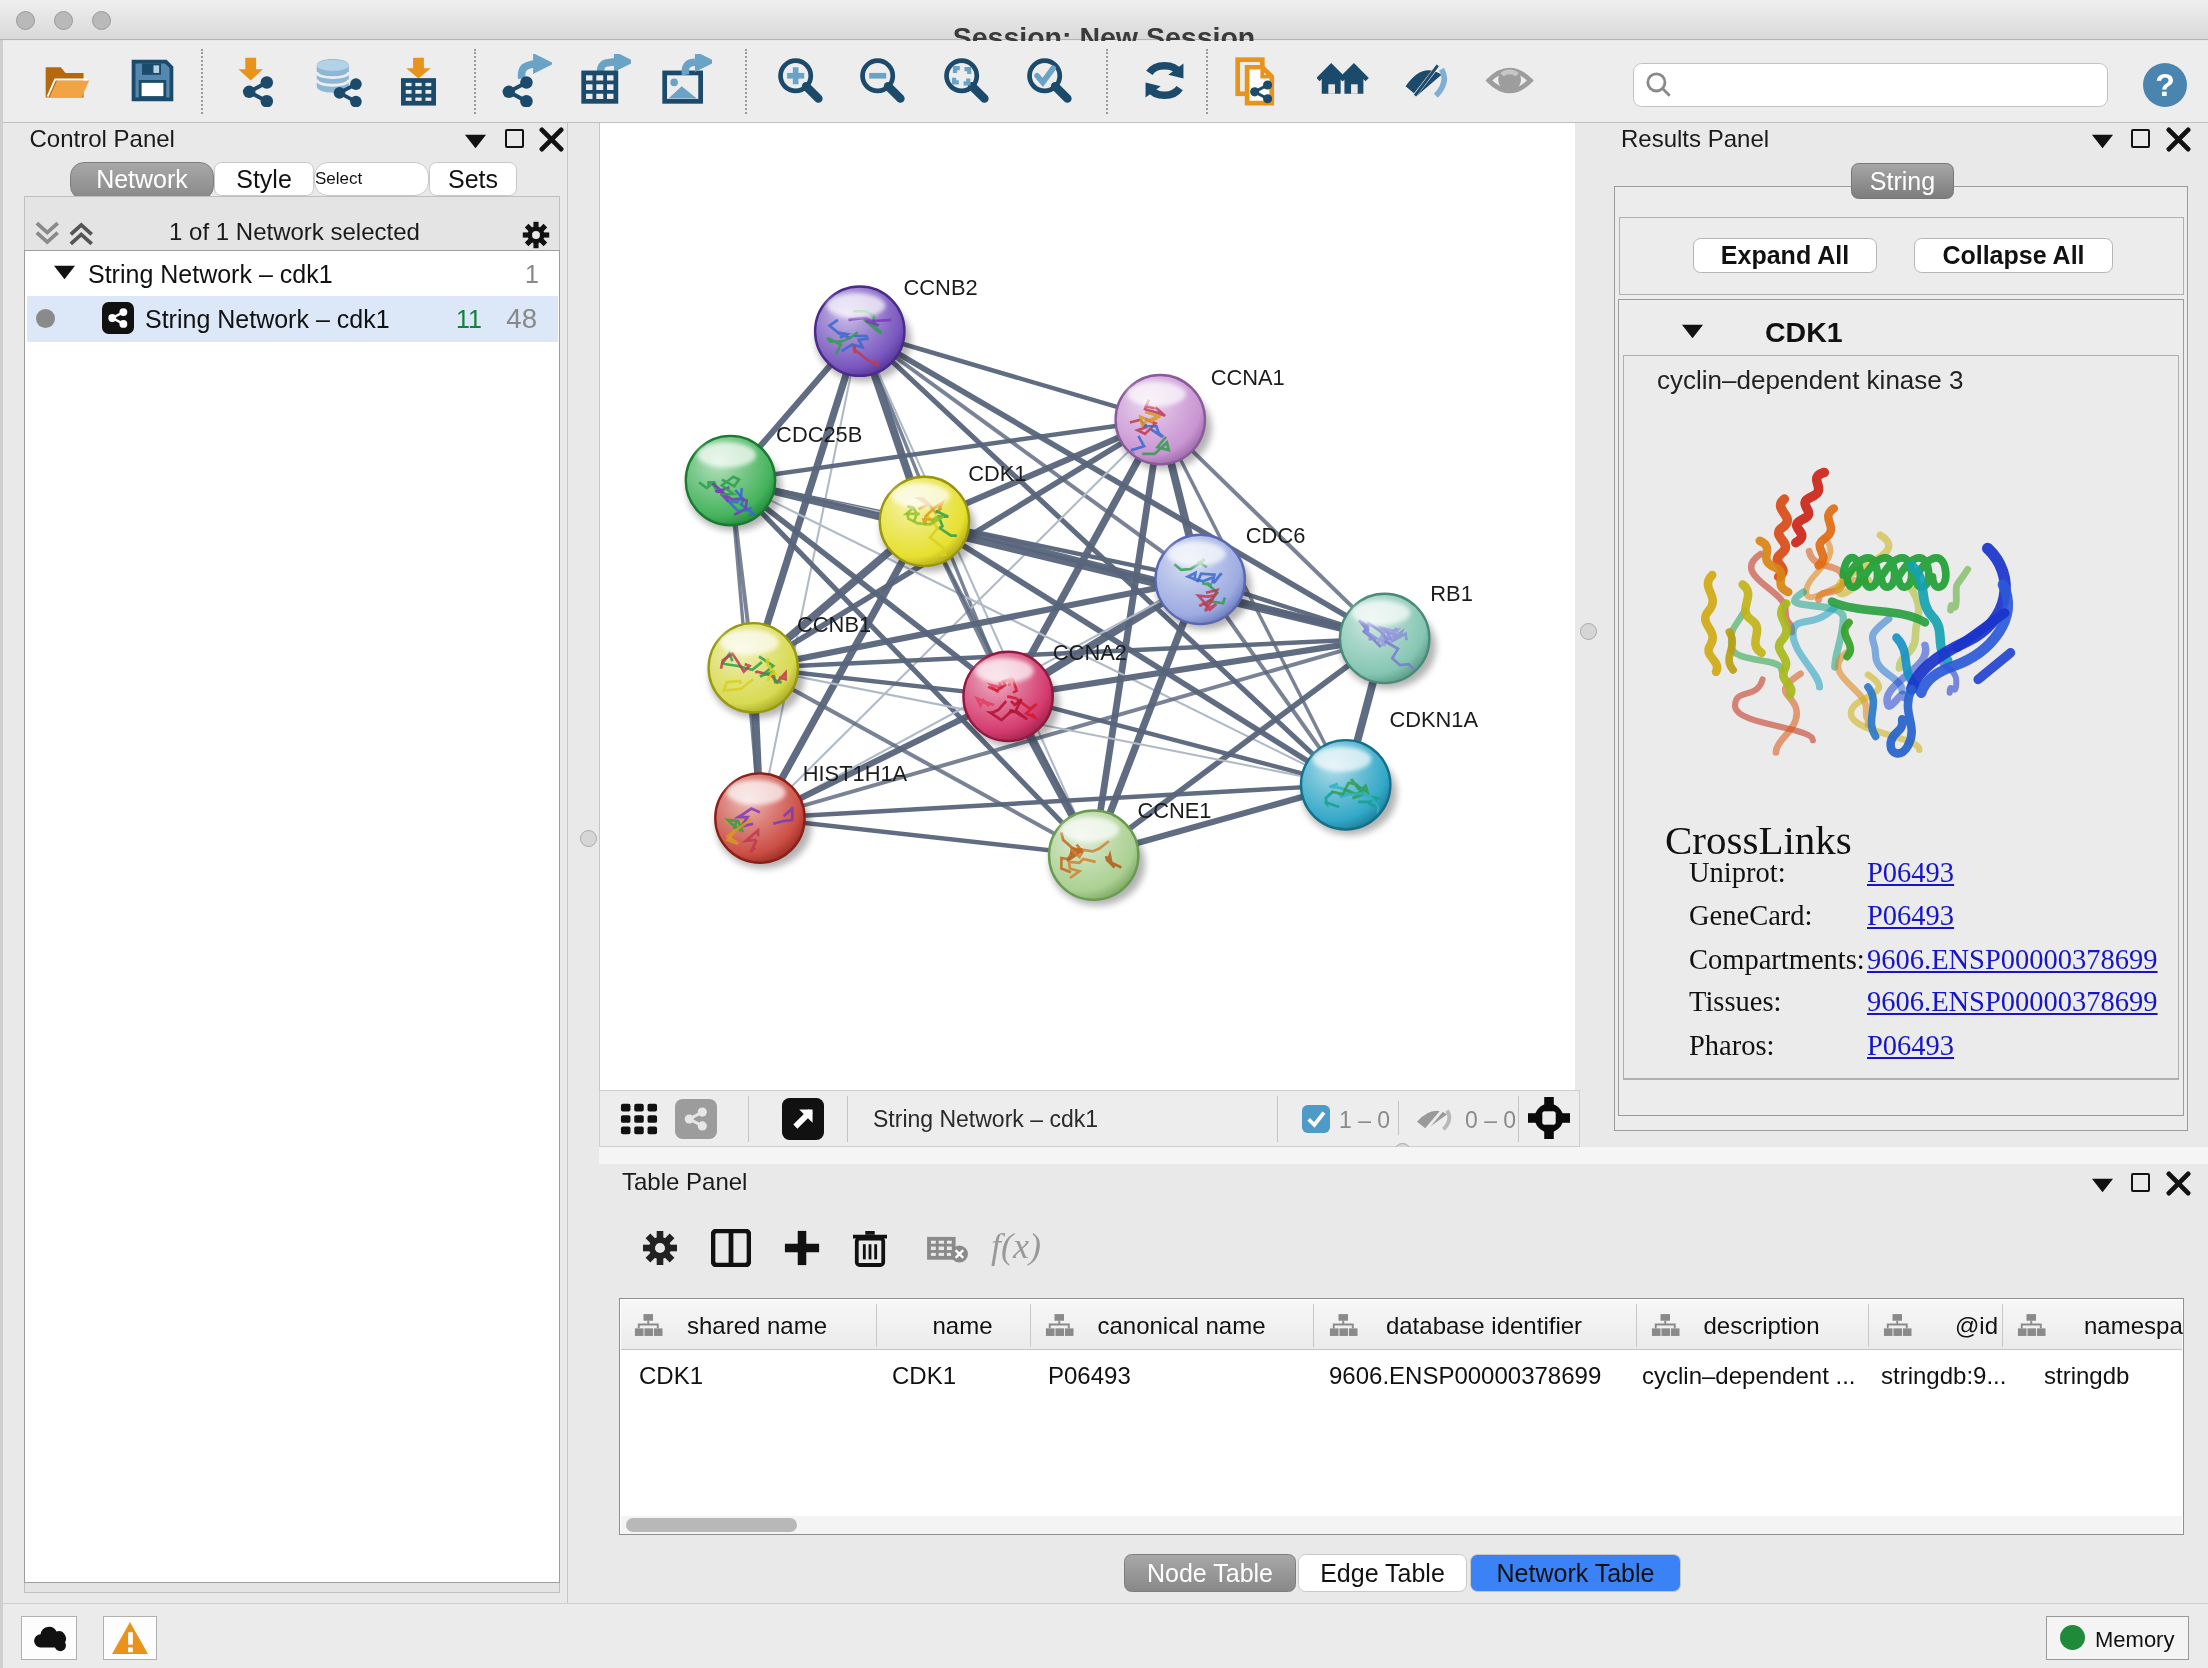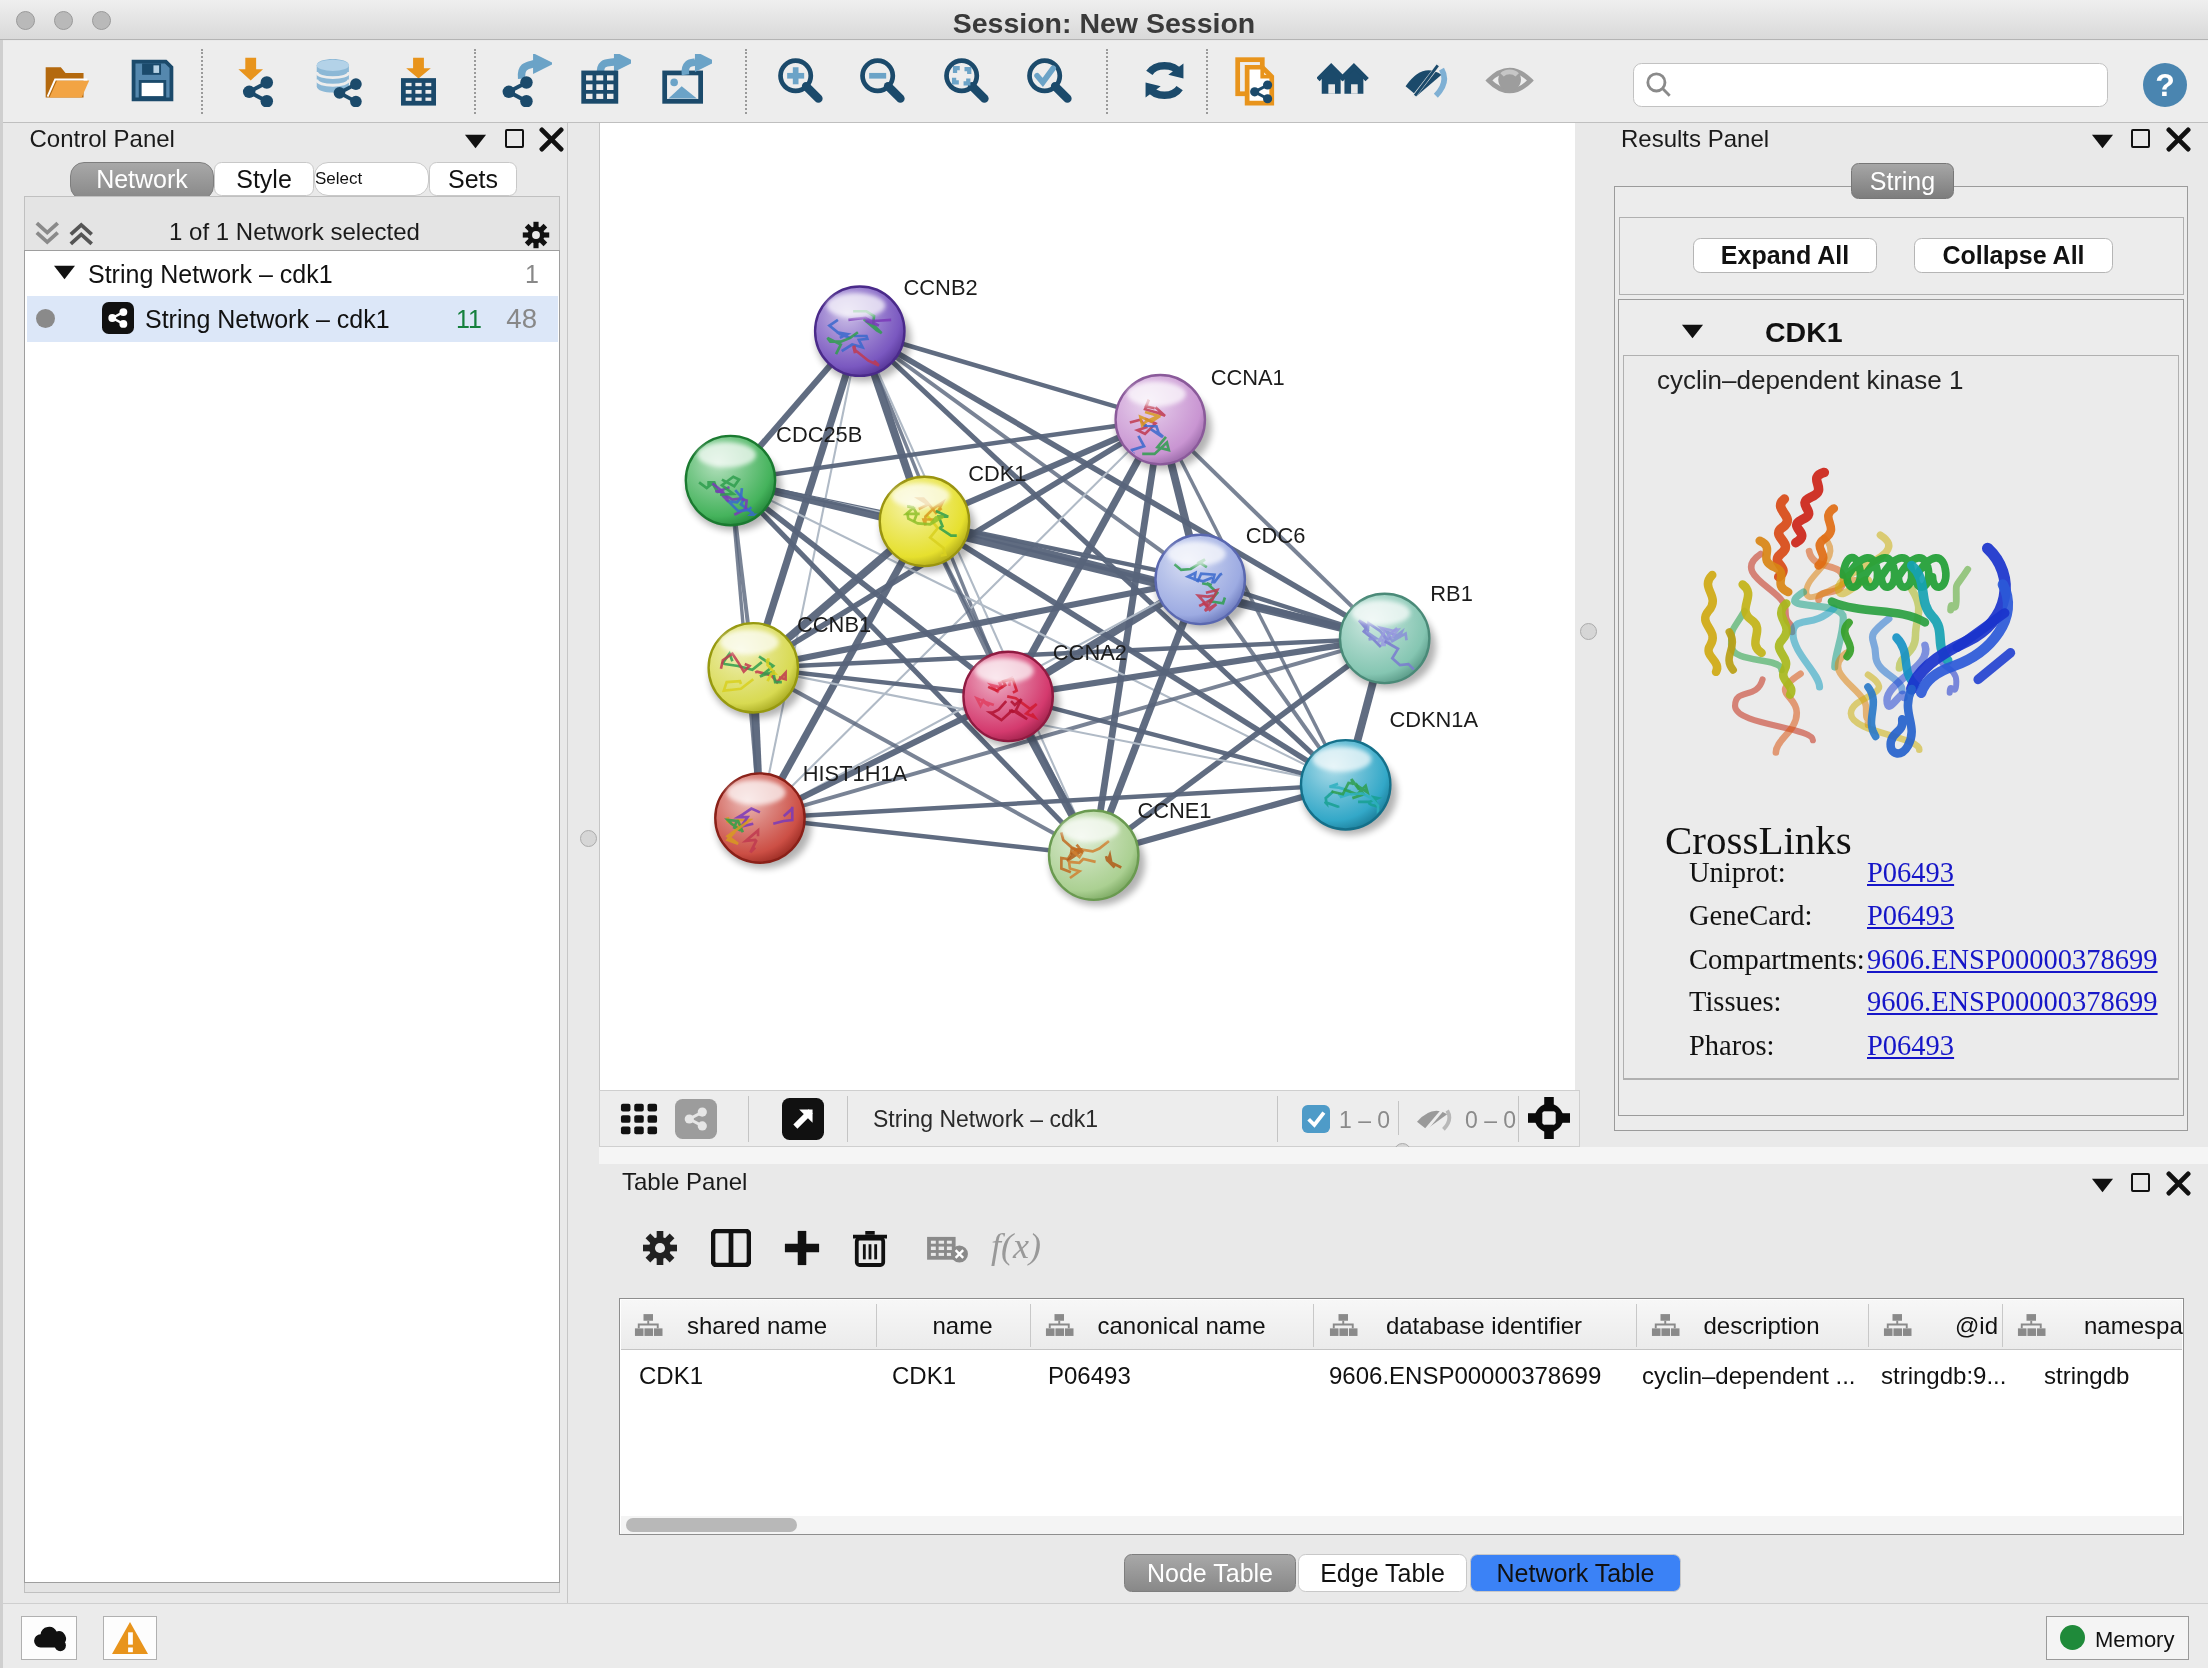--- a/index.html
+++ b/index.html
@@ -2,21 +2,21 @@
 <html style="font-size:15px"><head><meta charset="utf-8"><style>
 * { margin:0; padding:0; box-sizing:border-box; }
 body { width:2208px; height:1668px; font-family:"Liberation Sans",sans-serif; background:#e9e9e9; position:relative; overflow:hidden; }
 .abs { position:absolute; }
 .hdr { font-size:24px; color:#1a1a1a; }
 </style></head><body>
 <div class="abs" style="left:0;top:0;width:2208px;height:40px;background:linear-gradient(#efefef,#d9d9d9);border-bottom:1px solid #b4b4b4"></div>
 <div class="abs" style="left:16px;top:10.5px;width:19px;height:19px;border-radius:50%;background:#b9b9b9;border:1px solid #9a9a9a"></div>
 <div class="abs" style="left:54px;top:10.5px;width:19px;height:19px;border-radius:50%;background:#b9b9b9;border:1px solid #9a9a9a"></div>
 <div class="abs" style="left:92px;top:10.5px;width:19px;height:19px;border-radius:50%;background:#b9b9b9;border:1px solid #9a9a9a"></div>
-<div class="abs" style="left:0;top:7px;width:2208px;text-align:center;font-size:28.5px;font-weight:700;color:#3a3a3a">Session: New Session</div>
+<div class="abs" style="left:0;top:21px;width:2208px;text-align:center;font-size:28.5px;font-weight:700;color:#3a3a3a">Session: New Session</div>
 <div class="abs" style="left:0;top:41px;width:2208px;height:82px;background:#ededed;border-bottom:1px solid #bfbfbf"></div>
 <div class="abs" style="left:201px;top:49px;height:65px;border-left:2.9px dotted #9a9a9a"></div>
 <div class="abs" style="left:474px;top:49px;height:65px;border-left:2.9px dotted #9a9a9a"></div>
 <div class="abs" style="left:745px;top:49px;height:65px;border-left:2.9px dotted #9a9a9a"></div>
 <div class="abs" style="left:1106px;top:49px;height:65px;border-left:2.9px dotted #9a9a9a"></div>
 <div class="abs" style="left:1206px;top:49px;height:65px;border-left:2.9px dotted #9a9a9a"></div>
 <svg style="position:absolute;left:40px;top:54px" width="53" height="53" viewBox="0 0 56 56">
     <path d="M 6 14 L 22 14 L 27 20 L 46 20 L 46 46 L 6 46 Z" fill="#b4690e"></path>
     <path d="M 10 46 L 18 28 L 52 28 L 44 46 Z" fill="#f2a444"></path>
     <path d="M 8 45 L 16 27 L 50 27" fill="none" stroke="#fff" stroke-width="2"></path>
@@ -557,21 +557,21 @@
 <div class="abs" style="left:1851px;top:163px;width:103px;height:36px;background:linear-gradient(#a6a6a6,#7d7d7d);border:1px solid #777;border-radius:7.6px;color:#fff;font-size:25px;text-align:center;line-height:34px">String</div>
 <div class="abs" style="left:1619px;top:217px;width:565px;height:78px;border:1px solid #b0b0b0"></div>
 <div class="abs" style="left:1693px;top:238px;width:184px;height:35px;background:#fff;border:1px solid #b5b5b5;border-radius:7.6px;font-size:25px;font-weight:600;text-align:center;line-height:33px;color:#111">Expand All</div>
 <div class="abs" style="left:1914px;top:238px;width:199px;height:35px;background:#fff;border:1px solid #b5b5b5;border-radius:7.6px;font-size:25px;font-weight:600;text-align:center;line-height:33px;color:#111">Collapse All</div>
 <div class="abs" style="left:1618px;top:299px;width:566px;height:817px;border:1px solid #9b9b9b;background:#ececec"></div>
 <svg style="position:absolute;left:1680px;top:320px" width="25" height="23" viewBox="0 0 26 24">
     <path d="M 2 5 L 24 5 L 13 19 Z" fill="#111"></path>
   </svg>
 <div class="abs" style="left:1765px;top:316px;font-size:28.5px;font-weight:700;color:#111">CDK1</div>
 <div class="abs" style="left:1623px;top:355px;width:556px;height:724px;border:1px solid #b0b0b0;background:#ebebeb"></div>
-<div class="abs" style="left:1657px;top:365px;font-size:26px;color:#222">cyclin–dependent kinase 1</div>
+<div class="abs" style="left:1657px;top:365px;font-size:26px;color:#222">cyclin–dependent kinase 3</div>
 <div class="abs" style="left:1672px;top:461px;width:354px;height:302px">
     <svg style="position:absolute;left:0px;top:0px" width="354" height="302" viewBox="0 0 372 318">
       <path d="M 93 98 C 60 120, 119 136, 119 156 S 126 166, 126 180" fill="none" stroke="#c22c16" stroke-width="6.9312453087562105" stroke-opacity="0.55" stroke-linecap="round"></path>
       <path d="M 144 95 C 148 117, 180 105, 180 125 S 154 132, 154 146" fill="none" stroke="#d85612" stroke-width="7.147882375856201" stroke-opacity="0.55" stroke-linecap="round"></path>
       <path d="M 160 81 C 182 103, 141 118, 141 138 S 195 114, 195 128" fill="none" stroke="#dd8410" stroke-width="6.277534836797806" stroke-opacity="0.55" stroke-linecap="round"></path>
       <path d="M 219 78 C 254 100, 175 114, 175 134 S 207 114, 207 128" fill="none" stroke="#ccb00e" stroke-width="7.744815530873604" stroke-opacity="0.55" stroke-linecap="round"></path>
       <path d="M 252 135 C 266 157, 256 164, 256 184 S 239 204, 239 218" fill="none" stroke="#a8b81c" stroke-width="7.93312862463439" stroke-opacity="0.55" stroke-linecap="round"></path>
       <path d="M 311 114 C 297 136, 299 125, 299 145 S 293 143, 293 157" fill="none" stroke="#52a82a" stroke-width="7.206219994815308" stroke-opacity="0.55" stroke-linecap="round"></path>
       <path d="M 76 158 C 63 180, 62 174, 62 194 S 115 206, 115 220" fill="none" stroke="#22a044" stroke-width="6.962436772473728" stroke-opacity="0.55" stroke-linecap="round"></path>
       <path d="M 138 138 C 103 160, 180 145, 180 165 S 171 203, 171 217" fill="none" stroke="#1aa286" stroke-width="7.575476607960868" stroke-opacity="0.55" stroke-linecap="round"></path>

